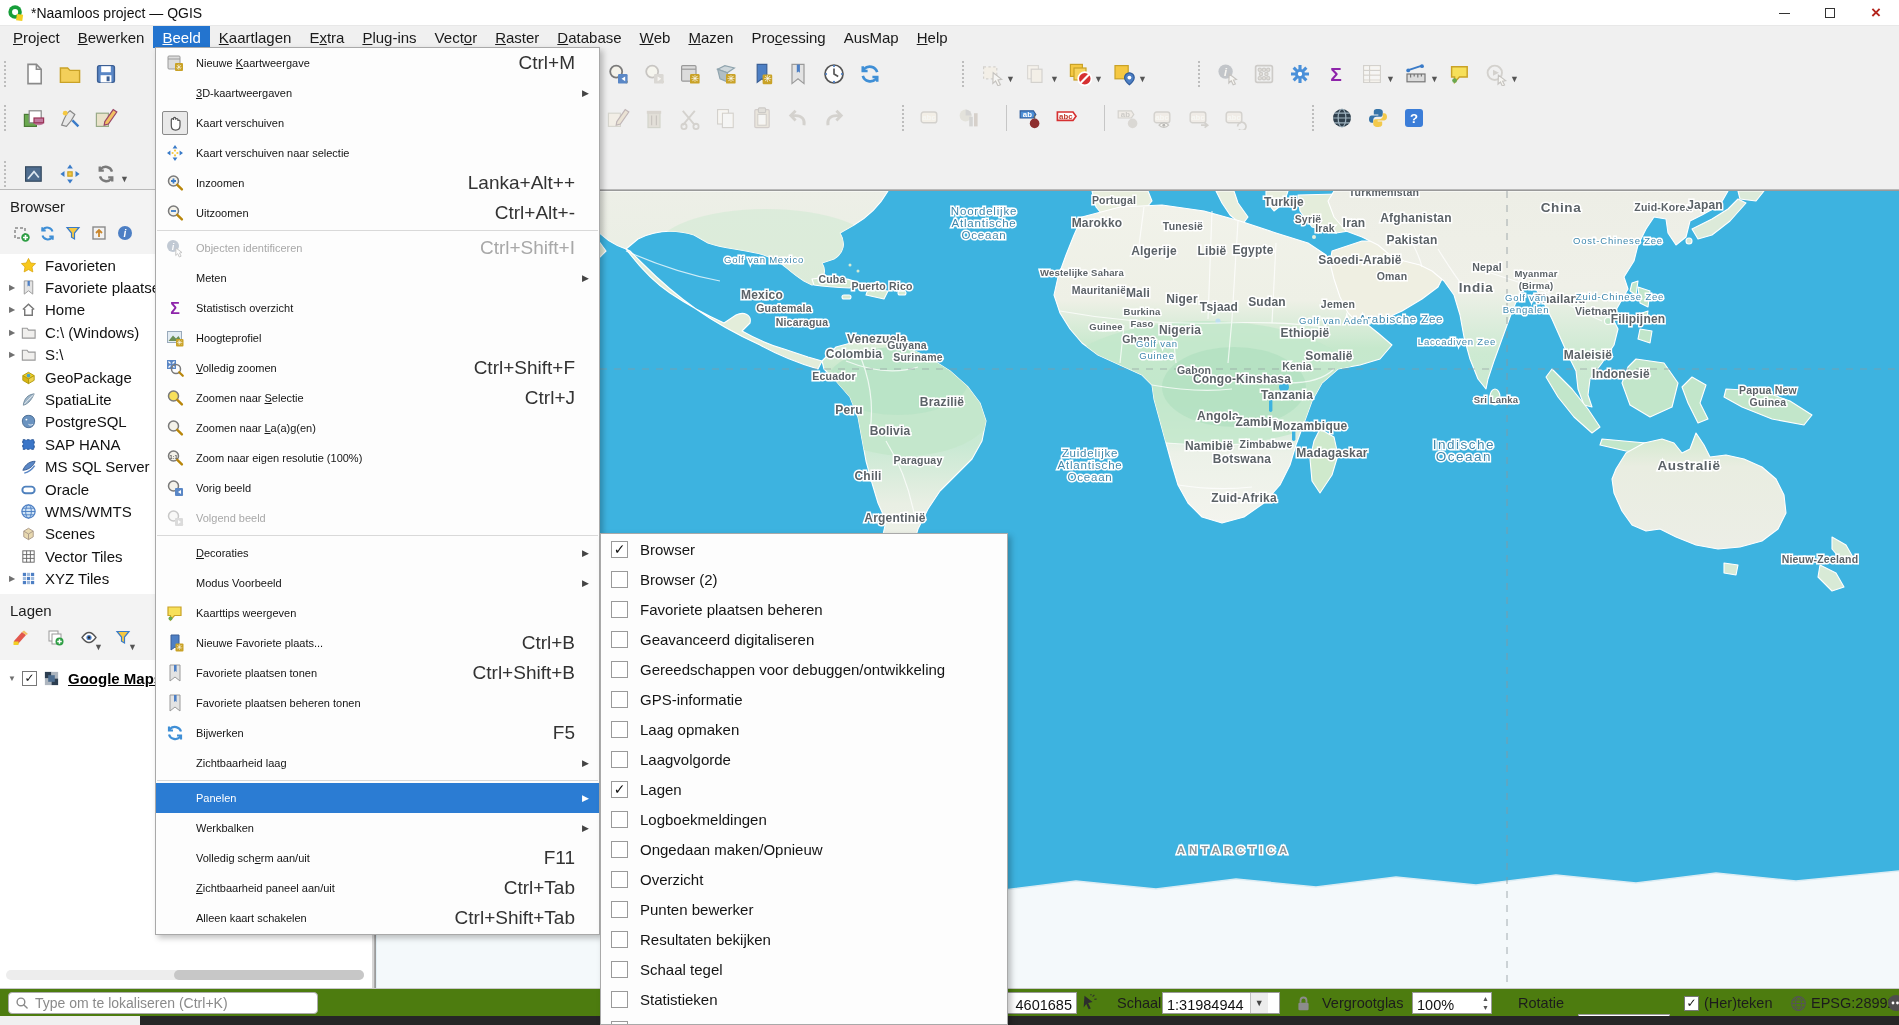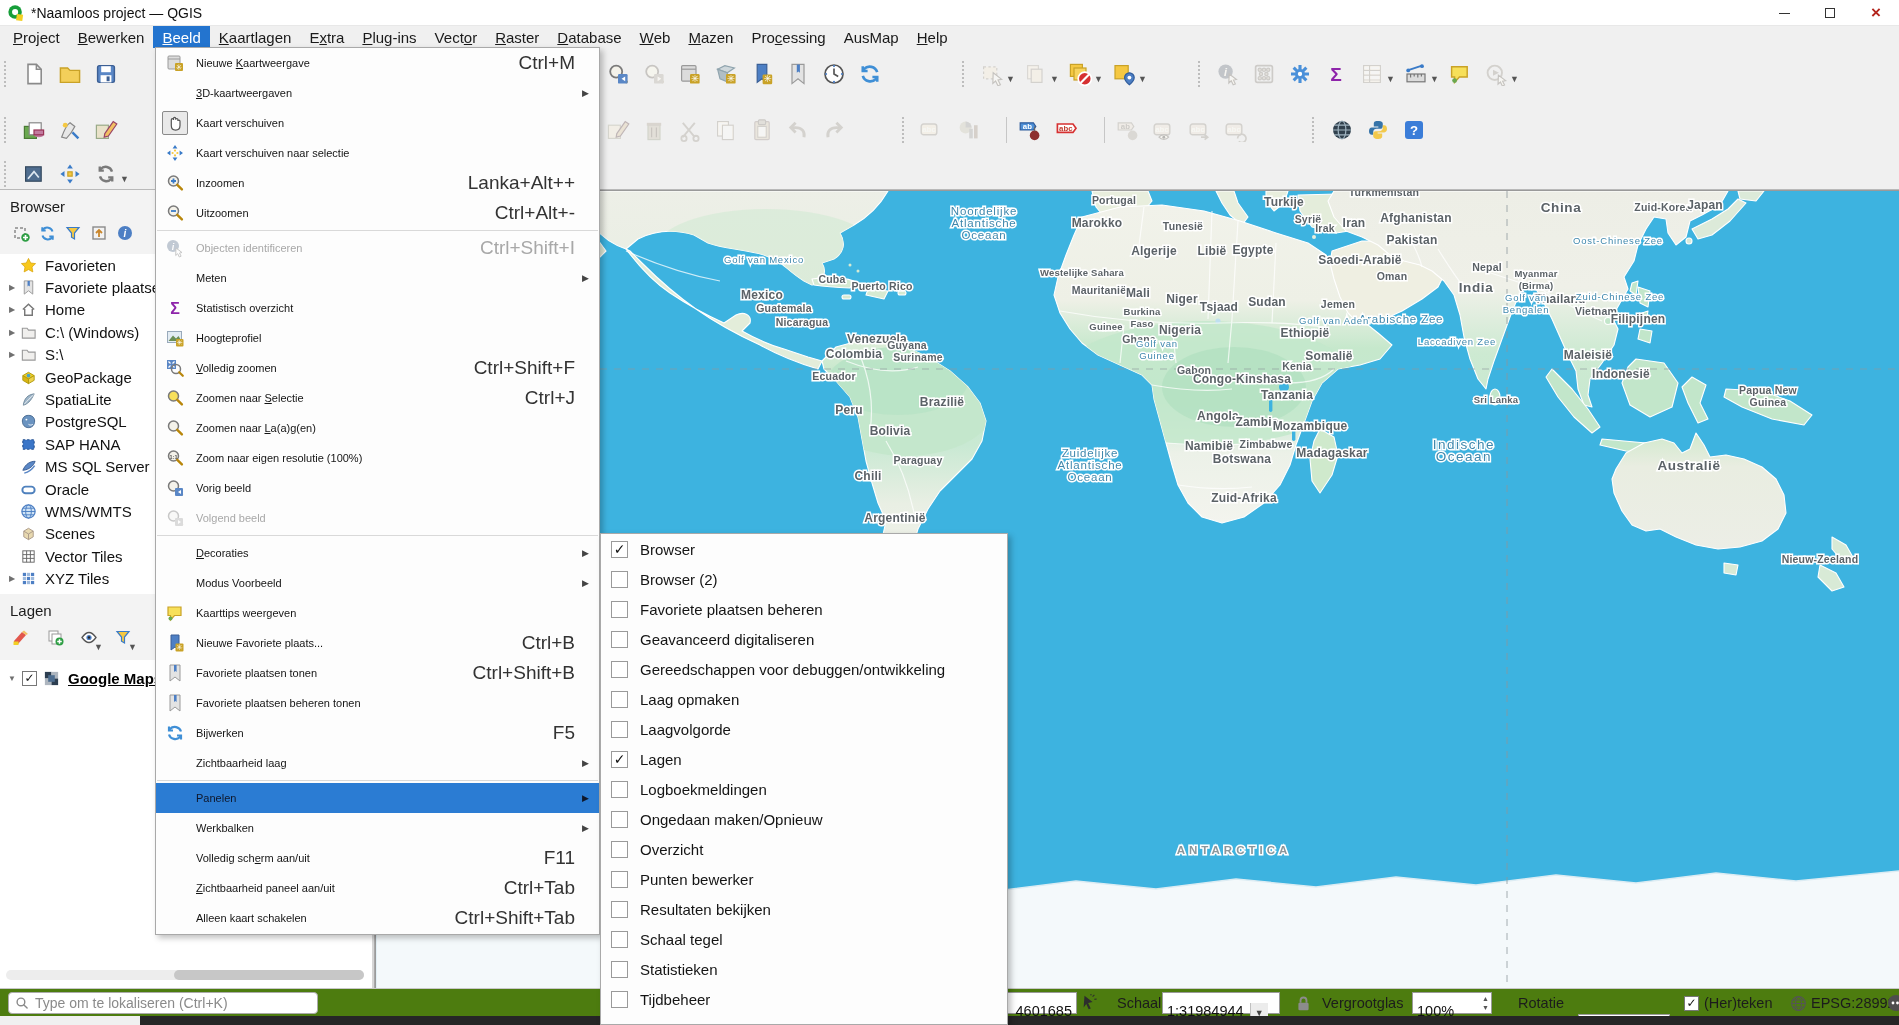--- a/index.html
+++ b/index.html
@@ -84,40 +84,40 @@
   .mi-ico { width:26px; height:24px; margin:0 8px 0 6px; flex:none; display:flex; align-items:center; justify-content:center;}
   .mi-ico svg { width:20px; height:20px; }
   .mi-ico.boxed { border:1px solid #8a8a8a; background:#e9e9e9; border-radius:2px; }
   .mi-label { font-size:11px; color:#141414; white-space:nowrap; }
   .mi-label u { text-decoration:underline; }
   .mi-short { margin-left:auto; font-size:19px; color:#333; padding-right:18px; }
   .mi-arrow { margin-left:auto; font-size:9px; color:#444; padding-right:4px; }
   .mi.disabled .mi-label, .mi.disabled .mi-short { color:#a8a8a8; }
   .mi.disabled .mi-ico { opacity:.4; filter:grayscale(.6); }
   .mi.hl { background:#2b7cd3; }
-  .mi.hl .mi-label, .mi.hl .mi-arrow { color:#0f172a; }
+  .mi.hl .mi-label, .mi.hl .mi-arrow { color:#ffffff; }
   .menu-sep { height:1px; background:#d9d9d9; margin:2px 1px; }
 
   #panels-submenu { left:600px; top:533px; width:408px; height:492px; overflow:hidden; }
   .smi { height:30px; display:flex; align-items:center; }
   .smi .box { width:17px; height:17px; border:1px solid #9a9a9a; background:#fff; margin:0 12px 0 10px;
               font-size:14px; line-height:15px; text-align:center; color:#111; flex:none;}
   .smi .smi-label { font-size:15px; color:#141414; white-space:nowrap; }
 
   
   #statusbar { position:absolute; left:0; top:988px; width:100%; height:28px; background:#4d7c0f;
                border-top:1px solid #c8c8c8; z-index:5; }
   #taskbar-strip { position:absolute; left:140px; top:1016px; width:1759px; height:9px; background:#262626; z-index:6;}
   .sb-abs { position:absolute; top:3px; height:22px; display:flex; align-items:center; }
   #locator { left:8px; width:310px; border:1px solid #ababab; border-radius:4px; background:#fff; padding:0 6px; }
   #locator svg { width:14px; height:14px; margin-right:6px; }
   #locator span { font-size:14px; color:#8a8a8a; white-space:nowrap; }
   .sb-label { font-size:14.5px; color:#1c1c1c; }
   .sb-field { border:1px solid #9a9a9a; background:#fff; font-size:14.5px; color:#111;
-              display:flex; align-items:flex-start; padding:10px 4px; }
+              display:flex; align-items:flex-end; padding:0 4px; }
   .spin { position:relative; padding-right:16px; }
   .spin .arrows { position:absolute; right:2px; top:1px; font-size:7px; color:#555; line-height:9px; text-align:center;}
   .combo-arrow { width:18px; height:20px; margin-left:6px; border-left:1px solid #c0c0c0;
                  display:flex; align-items:center; justify-content:center; font-size:9px; color:#444; background:#ececec;}
   .sb-cb { width:15px; height:15px; border:1px solid #777; background:#fff; font-size:12px; line-height:13px;
            text-align:center; color:#111; margin-right:5px; }
 </style>
 </head>
 <body>
 
@@ -348,21 +348,21 @@
           <div class="tbtn dis">
             <svg viewBox="0 0 20 20">
               <circle cx="9" cy="9" r="6" fill="none" stroke="#999" stroke-width="1.6"></circle>
               <path d="M7.5 6.5l5 2.5-5 2.5z" fill="#999"></path>
               <path d="M12 11l6 4.5-2.5.5 1.6 3.2-1.8.8-1.6-3.3-2 1.8z" fill="#fff" stroke="#777"></path>
             </svg>
           </div>
           <span class="tb-caret">▼</span>
         </div>
       </div>
-      <div class="tb-row" style="top: 60px; text-align: center;">
+      <div class="tb-row" style="top: 48px; text-align: center;">
         <div class="tb-group" style="left: 2px;">
           <span class="grip"></span>
           <div class="tbtn">
             <svg viewBox="0 0 20 20">
               <rect x="2" y="7" width="10" height="10" fill="#6aa84f" stroke="#4a7a35"></rect>
               <rect x="6" y="4" width="10" height="10" fill="#fff" stroke="#888"></rect>
               <ellipse cx="14" cy="14" rx="4" ry="2" fill="#c27ba0"></ellipse>
               <rect x="10" y="10" width="8" height="4" fill="#c27ba0" stroke="#935"></rect>
             </svg>
           </div>
@@ -1275,20 +1275,24 @@
       <div class="smi">
         <span class="box"></span>
         <span class="smi-label">Geavanceerd digitaliseren</span>
       </div>
       <div class="smi">
         <span class="box"></span>
         <span class="smi-label">Gereedschappen voor debuggen/ontwikkeling</span>
       </div>
       <div class="smi">
         <span class="box"></span>
+        <span class="smi-label">GPS-informatie</span>
+      </div>
+      <div class="smi">
+        <span class="box"></span>
         <span class="smi-label">Laag opmaken</span>
       </div>
       <div class="smi">
         <span class="box"></span>
         <span class="smi-label">Laagvolgorde</span>
       </div>
       <div class="smi">
         <span class="box">✓</span>
         <span class="smi-label">Lagen</span>
       </div>

